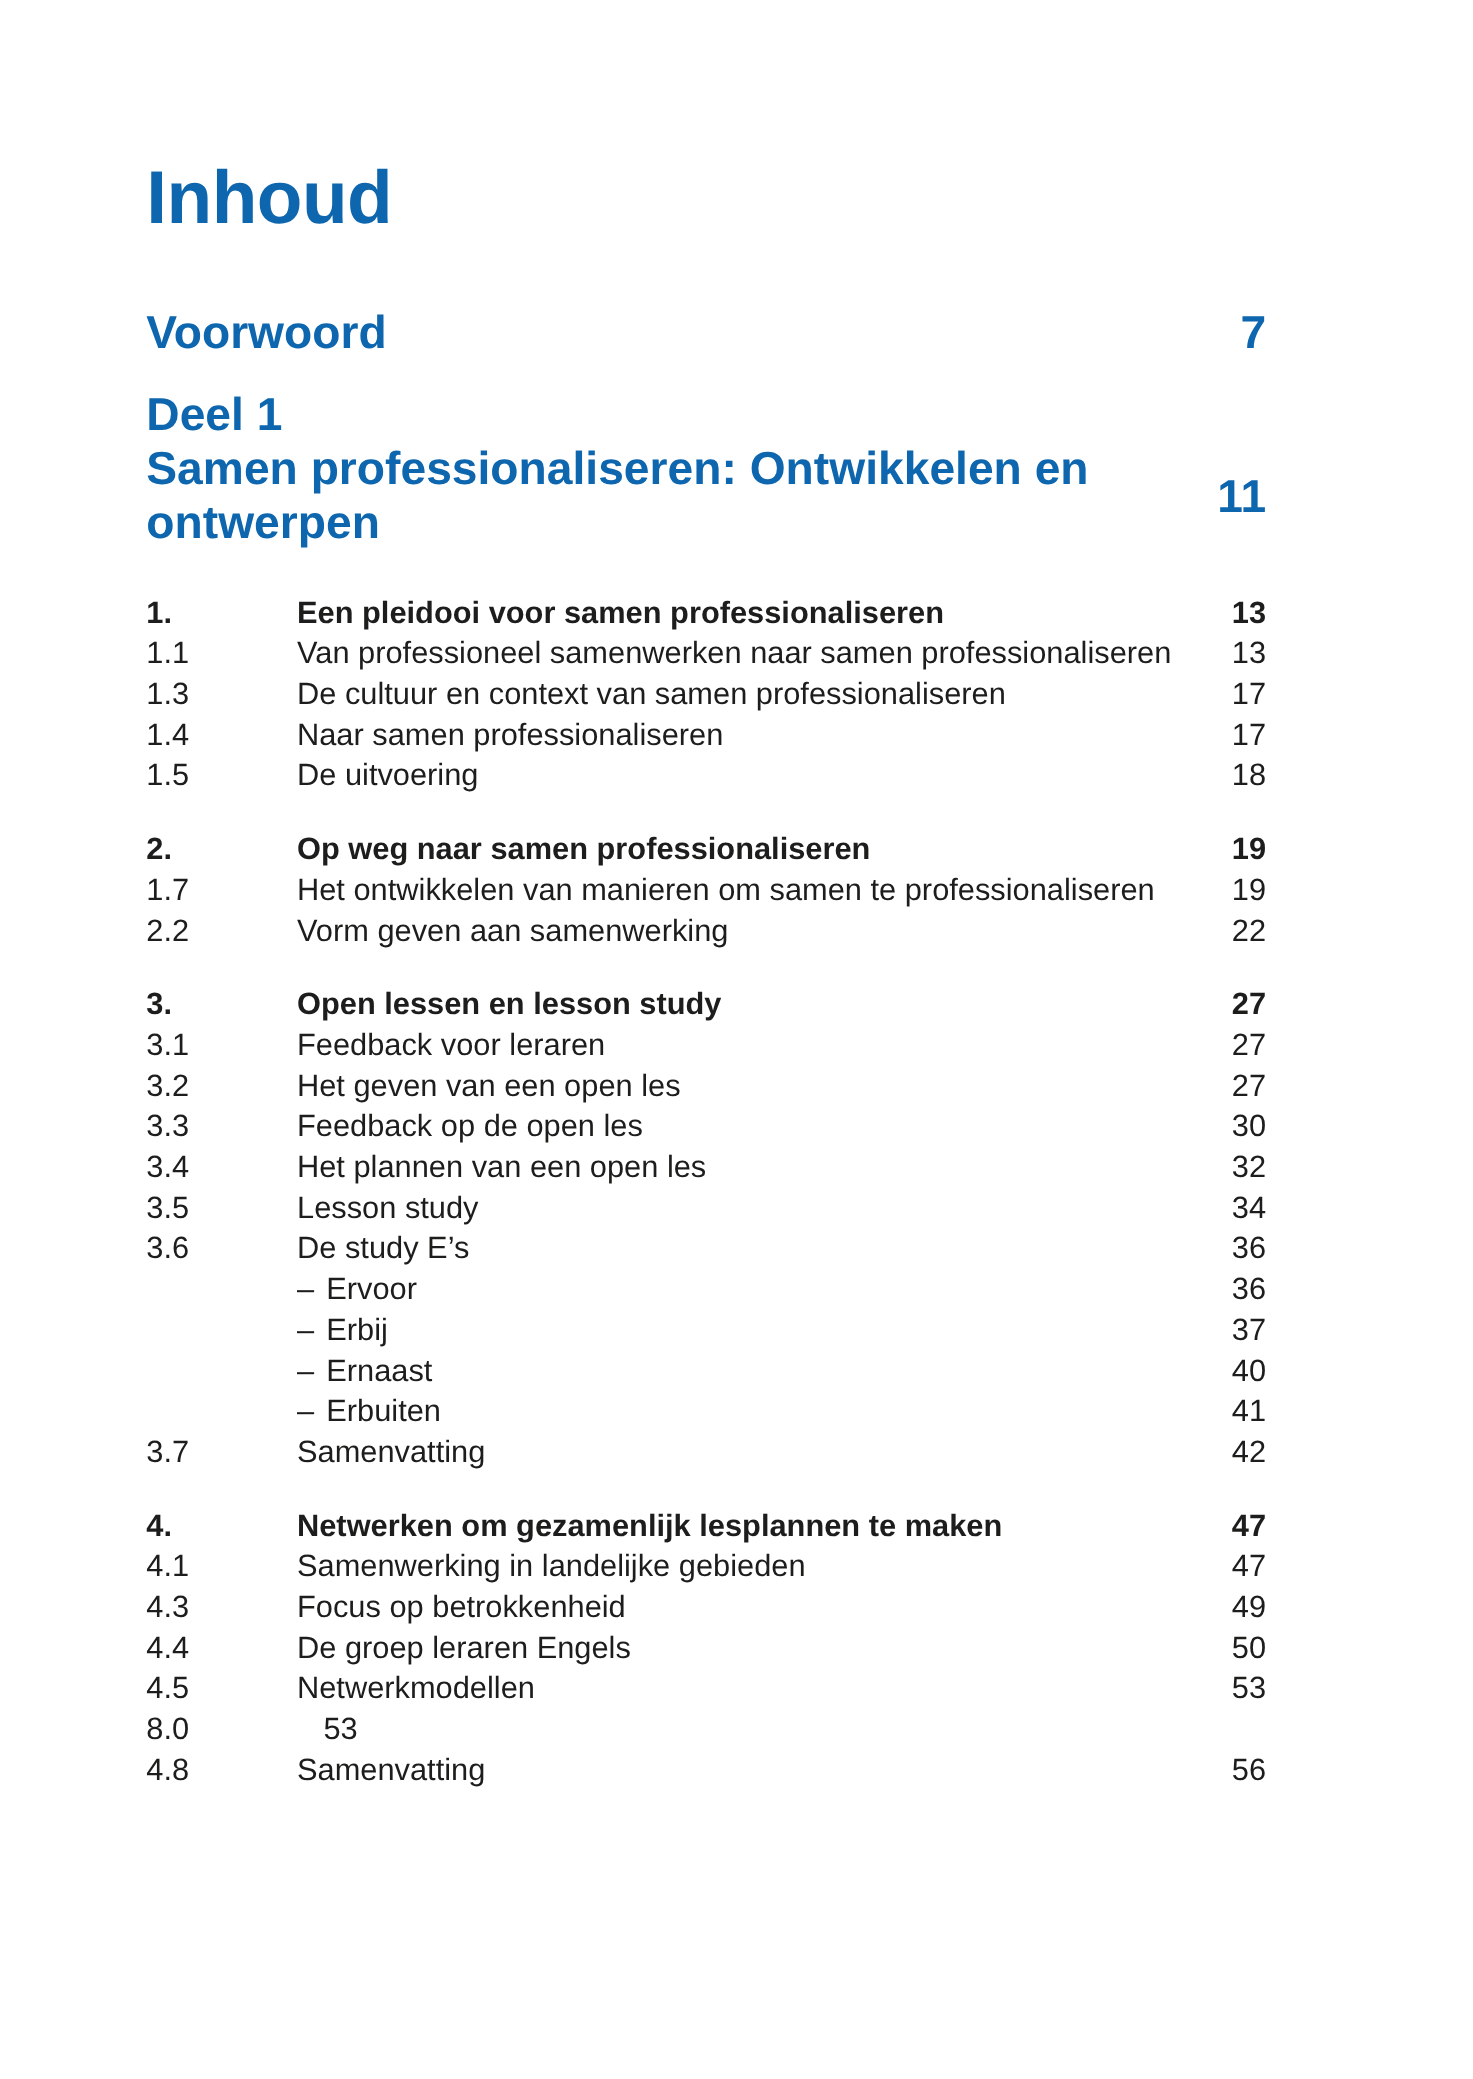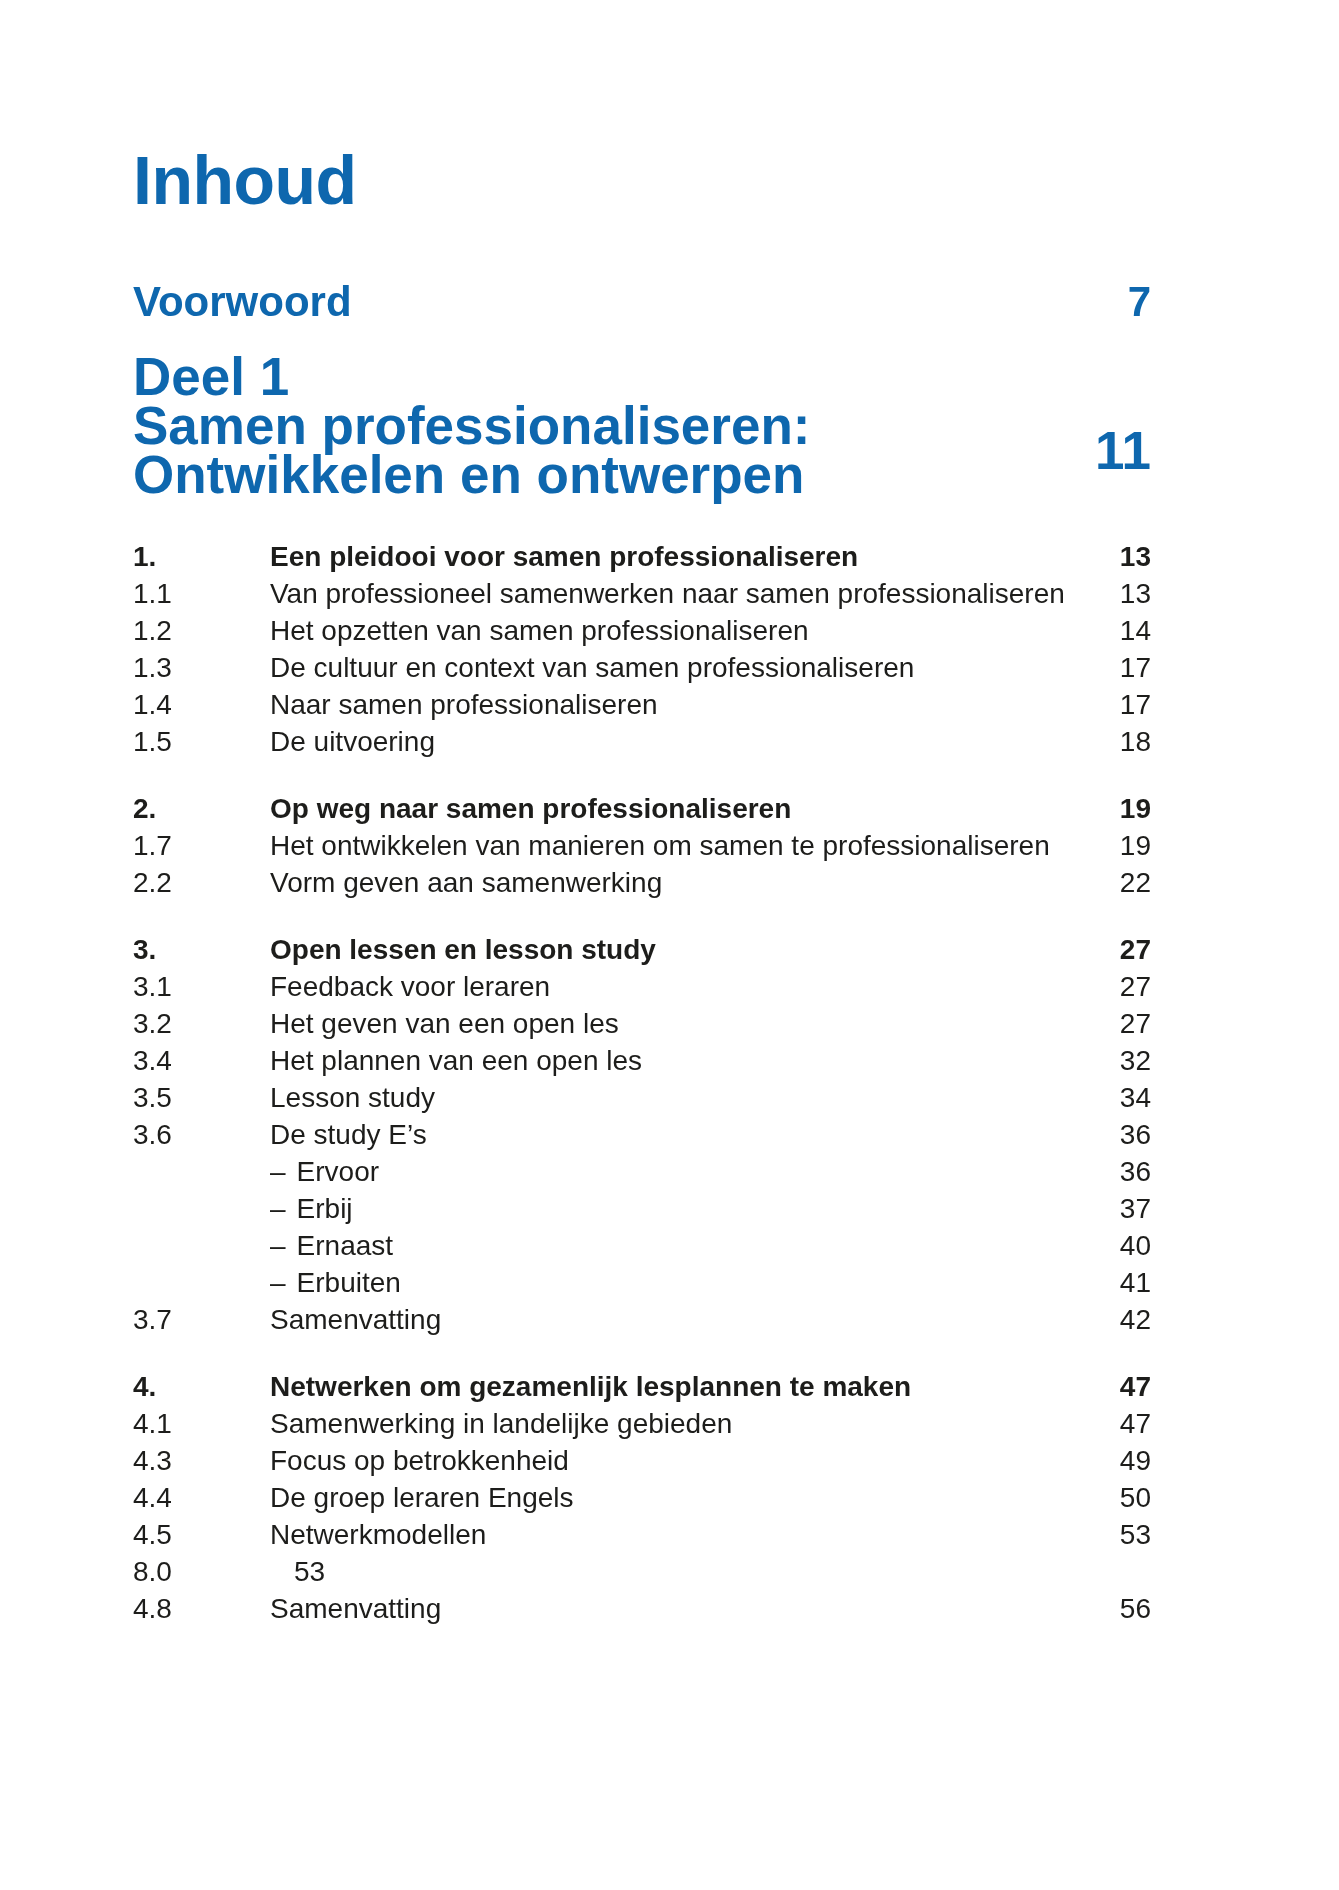--- a/index.html
+++ b/index.html
@@ -33,21 +33,21 @@
   }
   .frontmatter{
     margin-top:67px;
     font-size:42px;
     line-height:1;
     font-weight:700;
     color:var(--blue);
   }
   .part{
     margin-top:29px;
-    font-size:53px;
+    font-size:42px;
     line-height:49px;
     font-weight:700;
     color:var(--blue);
   }
   .grow{flex:1 1 auto;}
   .pg{flex:none;text-align:right;margin-left:24px;}
   .toc{
     margin-top:39px;
     font-size:28px;
     line-height:37px;
@@ -85,25 +85,20 @@
           <span class="num">1.</span>
           <span class="title">Een pleidooi voor samen professionaliseren</span>
           <span class="pg">13</span>
         </div>
         <div class="row">
           <span class="num">1.1</span>
           <span class="title">Van professioneel samenwerken naar samen professionaliseren</span>
           <span class="pg">13</span>
         </div>
         <div class="row">
-          <span class="num">1.2</span>
-          <span class="title">Het opzetten van samen professionaliseren</span>
-          <span class="pg">14</span>
-        </div>
-        <div class="row">
           <span class="num">1.3</span>
           <span class="title">De cultuur en context van samen professionaliseren</span>
           <span class="pg">17</span>
         </div>
         <div class="row">
           <span class="num">1.4</span>
           <span class="title">Naar samen professionaliseren</span>
           <span class="pg">17</span>
         </div>
         <div class="row">
@@ -139,20 +134,25 @@
           <span class="num">3.1</span>
           <span class="title">Feedback voor leraren</span>
           <span class="pg">27</span>
         </div>
         <div class="row">
           <span class="num">3.2</span>
           <span class="title">Het geven van een open les</span>
           <span class="pg">27</span>
         </div>
         <div class="row">
+          <span class="num">3.3</span>
+          <span class="title">Feedback op de open les</span>
+          <span class="pg">30</span>
+        </div>
+        <div class="row">
           <span class="num">3.4</span>
           <span class="title">Het plannen van een open les</span>
           <span class="pg">32</span>
         </div>
         <div class="row">
           <span class="num">3.5</span>
           <span class="title">Lesson study</span>
           <span class="pg">34</span>
         </div>
         <div class="row">

